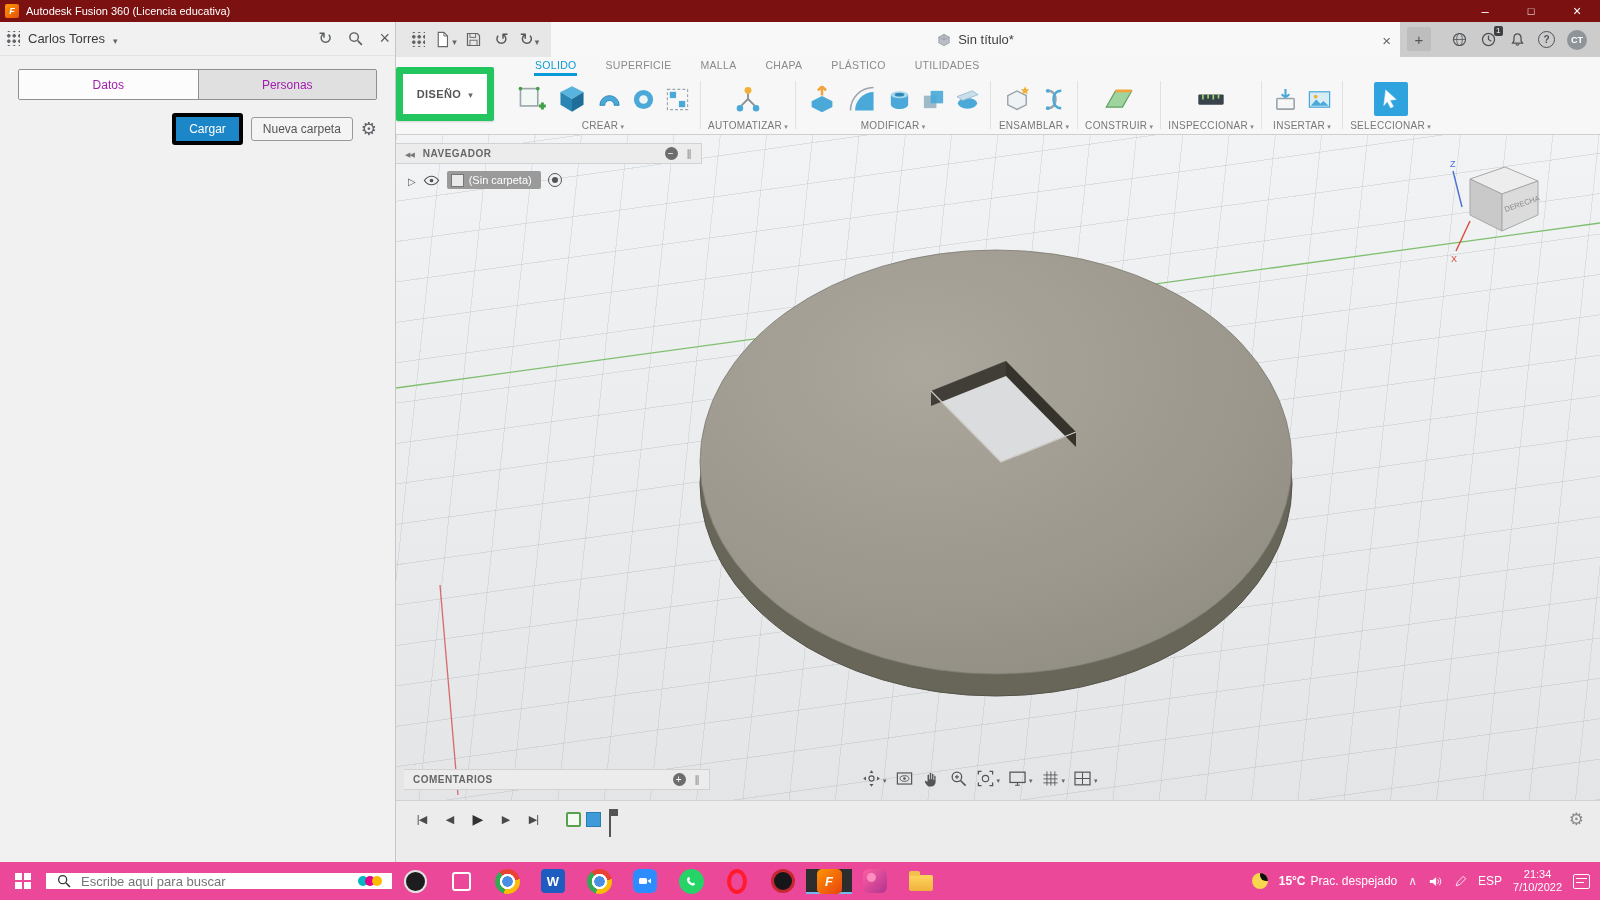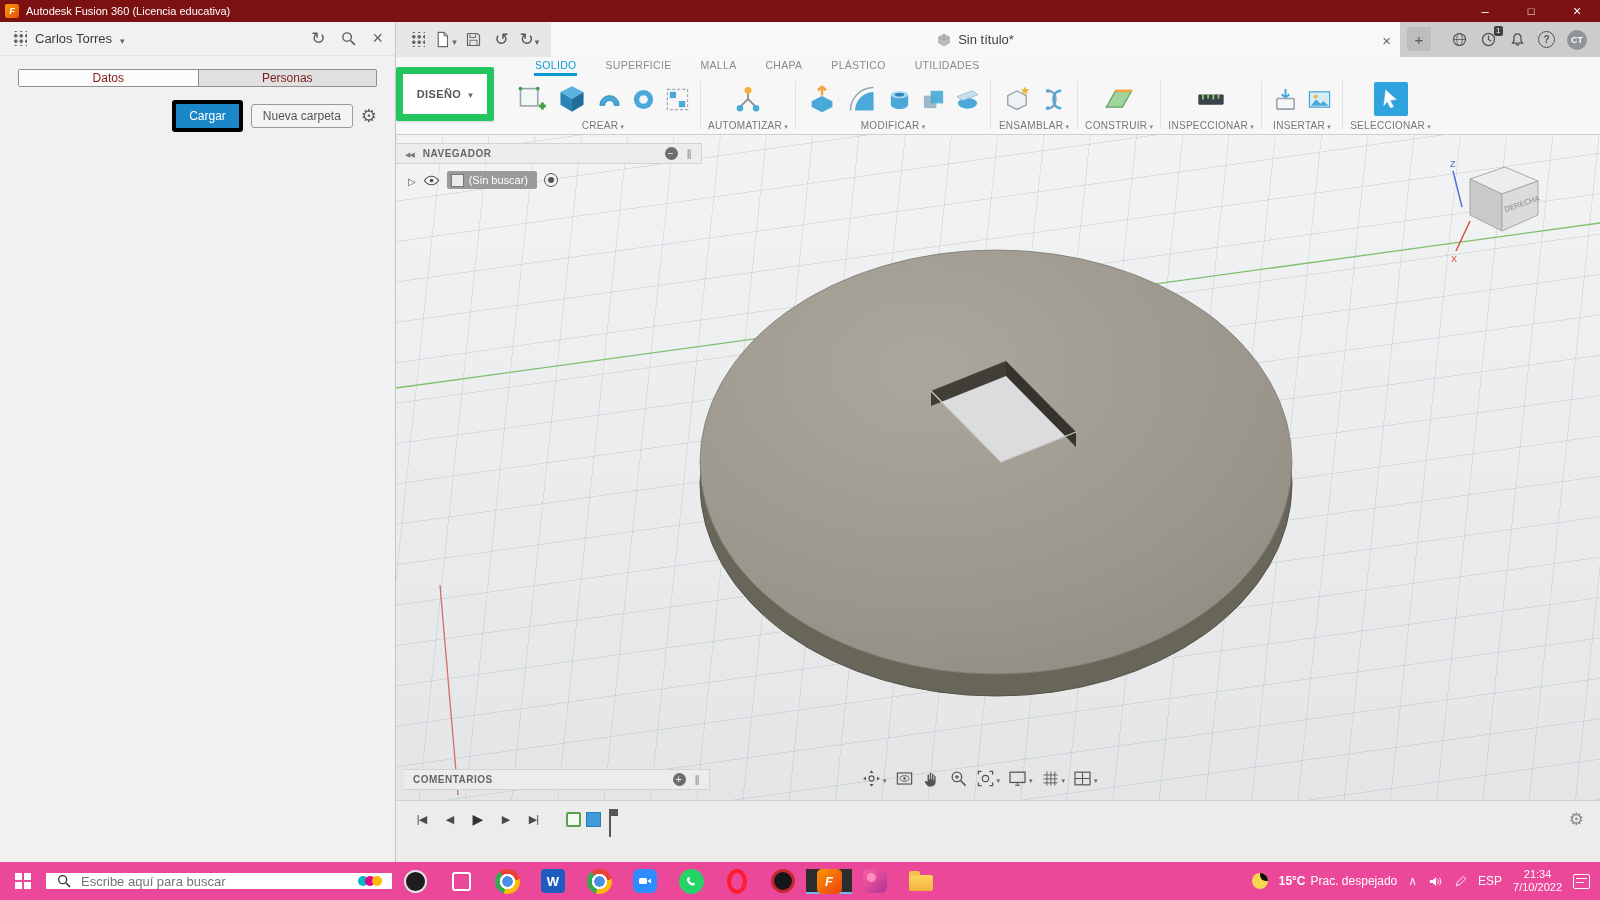--- a/index.html
+++ b/index.html
@@ -12,28 +12,28 @@
   .fusion-badge{width:14px;height:14px;border-radius:2px;background:linear-gradient(135deg,#ff9a00,#e84e0f);display:flex;align-items:center;justify-content:center;color:#fff;font-size:9px;font-weight:bold;font-style:italic}
   .notch{position:absolute;top:0;left:688px;width:58px;height:6px;background:#000;border-radius:0 0 3px 3px}
   .win-controls{margin-left:auto;display:flex;height:100%}
   .win-btn{width:46px;height:100%;display:flex;align-items:center;justify-content:center;color:#fff}
   .wb-min::before{content:"–";font-size:13px}
   .wb-max::before{content:"□";font-size:11px}
   .wb-close::before{content:"×";font-size:14px}
 
   
   .dpanel{position:absolute;top:22px;left:0;width:396px;bottom:38px;background:#f1f1f1;border-right:1px solid #c6c6c6;z-index:10}
-  .dp-head{height:34px;display:flex;align-items:center;gap:8px;padding:0 12px;border-bottom:1px solid #e2e2e2}
+  .dp-head{height:34px;display:flex;align-items:center;gap:8px;padding:0 5px;border-bottom:1px solid #e2e2e2}
   .apps-icon{width:15px;height:15px;background-image:radial-gradient(#5f6368 1.5px,transparent 1.8px);background-size:5.5px 5.5px;background-position:1px 2px}
   .dp-user{font-size:13px;color:#3a3a3a}
   .cdown::before{content:"▾";font-size:9px;color:#666}
   .dp-tools{margin-left:auto;display:flex;align-items:center;gap:15px;color:#5c6063}
   .glyph-refresh::before{content:"↻";font-size:17px}
   .glyph-close::before{content:"×";font-size:18px}
-  .dp-tabs{display:grid;grid-template-columns:1fr 1fr;margin:13px 18px 0;height:18px;border:1px solid #8f8f8f;border-radius:2px;overflow:hidden;font-size:12px;color:#7f1d1d}
+  .dp-tabs{display:grid;grid-template-columns:1fr 1fr;margin:13px 18px 0;height:31px;border:1px solid #8f8f8f;border-radius:2px;overflow:hidden;font-size:12px;color:#a21caf}
   .dp-tab{display:flex;align-items:center;justify-content:center;background:#e0e0e0}
   .dp-tab.active{background:#fcfcfc}
   .dp-tab + .dp-tab{border-left:1px solid #8f8f8f}
   .dp-actions{display:flex;justify-content:flex-end;align-items:center;gap:8px;margin:13px 18px 0}
   .btn-primary{background:#1b87c9;color:#fff;font-size:12px;padding:5px 13px;border-radius:3px;border:4px solid #000000}
   .btn-secondary{background:#f4f4f4;border:1px solid #9a9a9a;color:#555;font-size:12px;padding:4px 11px;border-radius:3px}
   .glyph-gear::before{content:"⚙";font-size:18px;color:#5f6368}
   .dp-crumbs{display:flex;align-items:center;gap:7px;margin:20px 15px 0;font-size:12px;color:#666}
   .glyph-home::before{content:"⌂";font-size:16px;color:#555}
   .crumb-sep::before{content:"›";color:#aaa;font-size:14px}
@@ -489,21 +489,21 @@
         </div>
       </div>
       <div class="browser-row">
         <span class="br-expand"></span>
         <svg class="qi" width="16" height="16" viewBox="0 0 24 24">
             <path d="M2 12s4-6 10-6 10 6 10 6-4 6-10 6-10-6-10-6z" fill="none" stroke="#555" stroke-width="1.7"></path>
             <circle cx="12" cy="12" r="2.6" fill="#555"></circle>
           </svg>
         <span class="doc-pill">
           <span class="doc-mini"></span>
-          <span>(Sin buscar)</span>
+          <span>(Sin carpeta)</span>
         </span>
         <span class="br-radio"></span>
       </div>
 
       <svg class="viewcube-wrap" viewBox="0 0 110 112">
         <line x1="14" y1="52" x2="5" y2="16" stroke="#4a6fd8" stroke-width="1.4"></line>
         <text x="2" y="12" font-size="9" fill="#4a6fd8">Z</text>
         <line x1="22" y1="66" x2="8" y2="96" stroke="#d84b3a" stroke-width="1.4"></line>
         <text x="3" y="107" font-size="9" fill="#d84b3a">X</text>
         <polygon points="22,24 57,12 90,26 54,39" fill="#ededed" stroke="#a8a8a8" stroke-width="1"></polygon>

